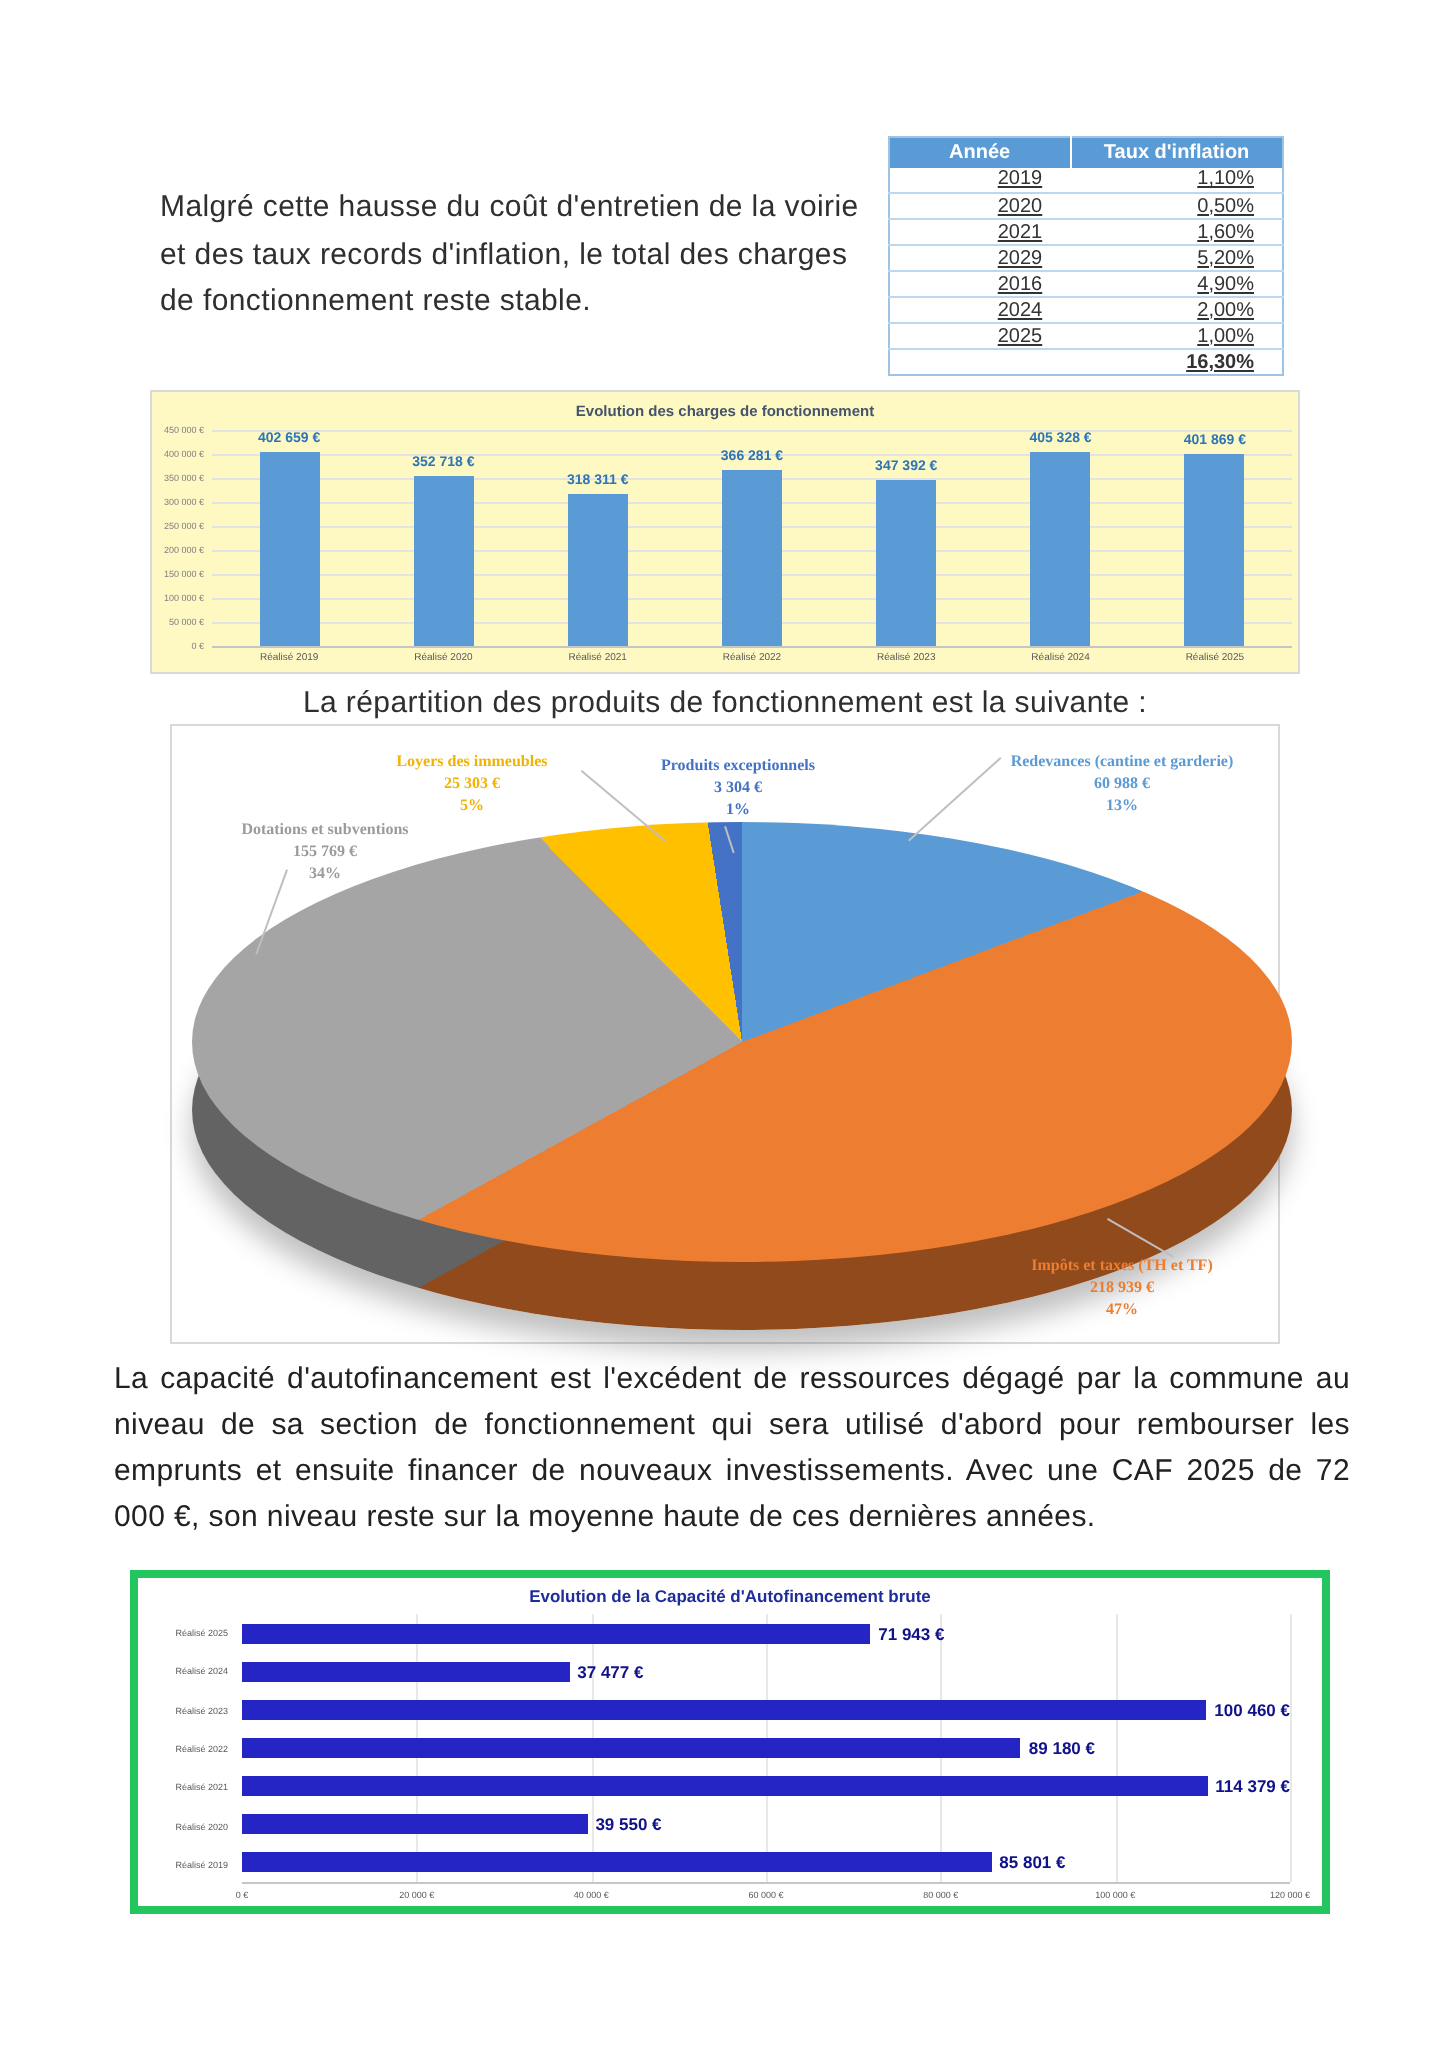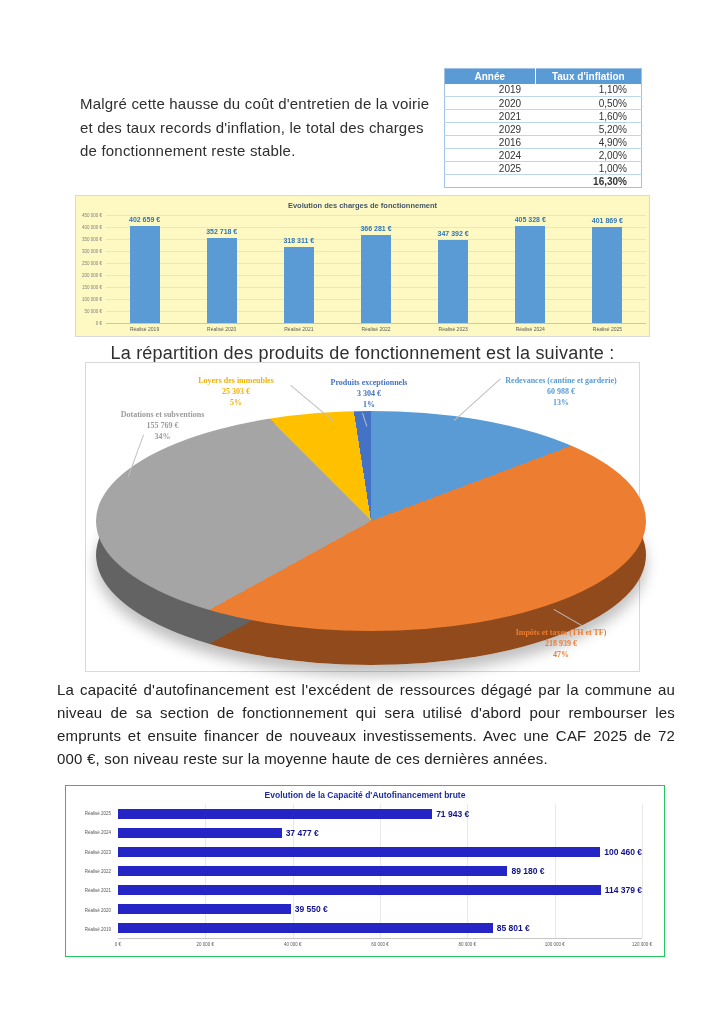--- a/index.html
+++ b/index.html
@@ -21,20 +21,21 @@
     border:1px solid #9dc3e6;
   }
   .inflation-table th {
     background:#5b9bd5; color:#fff; font-weight:bold; text-align:center;
     height:15px; font-size:10px; border-right:1px solid #fff;
   }
   .inflation-table th:last-child { border-right:none; }
   .inflation-table td {
     height:13px; text-align:right; padding-right:14px;
     border-bottom:1px solid #bdd7ee;
+    text-decoration:underline;
   }
   .inflation-table td:first-child { width:46%; }
   .inflation-table .total-row td { font-weight:bold; border-bottom:none; }
 
   
   .chart1 {
     position:absolute; left:75px; top:195px; width:575px; height:142px;
     border:1px solid #d9d9d9; background:#fef9c3;
   }
   .c1-title { position:absolute; top:5px; left:0; width:100%; text-align:center;
@@ -51,21 +52,21 @@
     align-items:flex-end; justify-content:center; }
   .c1-bar { width:30px; background:#5b9bd5; }
   .c1-val { position:absolute; left:50%; transform:translateX(-50%);
     font-size:7px; font-weight:bold; color:#2e75b6; white-space:nowrap; }
   .c1-xaxis { position:absolute; left:30px; top:130px; width:540px; display:flex; }
   .c1-xlabel { flex:1; text-align:center; font-size:5px; color:#595959; }
 
   
   .repartition-line {
     position:absolute; left:85px; top:343px; width:555px; text-align:center;
-    font-size:18px; color:#2f2f2f; letter-spacing:.2px;
+    font-size:15px; color:#2f2f2f; letter-spacing:.2px;
   }
 
   
   .chart2 {
     position:absolute; left:85px; top:362px; width:555px; height:310px;
     border:1px solid #d9d9d9; background:#fff;font-family:Liberation Serif, serif;
   }
   .pie-ellipse { position:absolute; left:10px; width:550px; height:220px; border-radius:50%; }
   .pie-side { top:82px; filter:brightness(0.60) saturate(1.05);
     box-shadow:0 10px 14px rgba(0,0,0,0.25); }
@@ -89,21 +90,21 @@
   
   .para2 {
     position:absolute; left:57px; top:678px; width:618px;
     font-size:15px; line-height:23px; color:#222;
     letter-spacing:.2px; text-align:justify;
   }
 
   
   .chart3 {
     position:absolute; left:65px; top:785px; width:600px; height:172px;
-    border:1px solid #22c55e; background:#fff;padding-left:25px;
+    border:4px solid #22c55e; background:#fff;padding-left:25px;
   }
   .c3-title { position:absolute; top:4px; left:0; width:100%; text-align:center;
     font-size:8.5px; font-weight:bold; color:#1f2d9c; }
   .c3-cats { position:absolute; left:0; top:18px; width:50px; height:135px;
     display:flex; flex-direction:column; }
   .c3-cat { flex:1; display:flex; align-items:center; justify-content:flex-end;
     padding-right:5px; font-size:4.5px; color:#595959; }
   .c3-plot { position:absolute; left:52px; top:18px; width:524px; height:135px;
     border-bottom:1px solid #c6c6c6; }
   .c3-gridline { position:absolute; top:0; width:1px; height:100%; background:#e8e8e8; }

